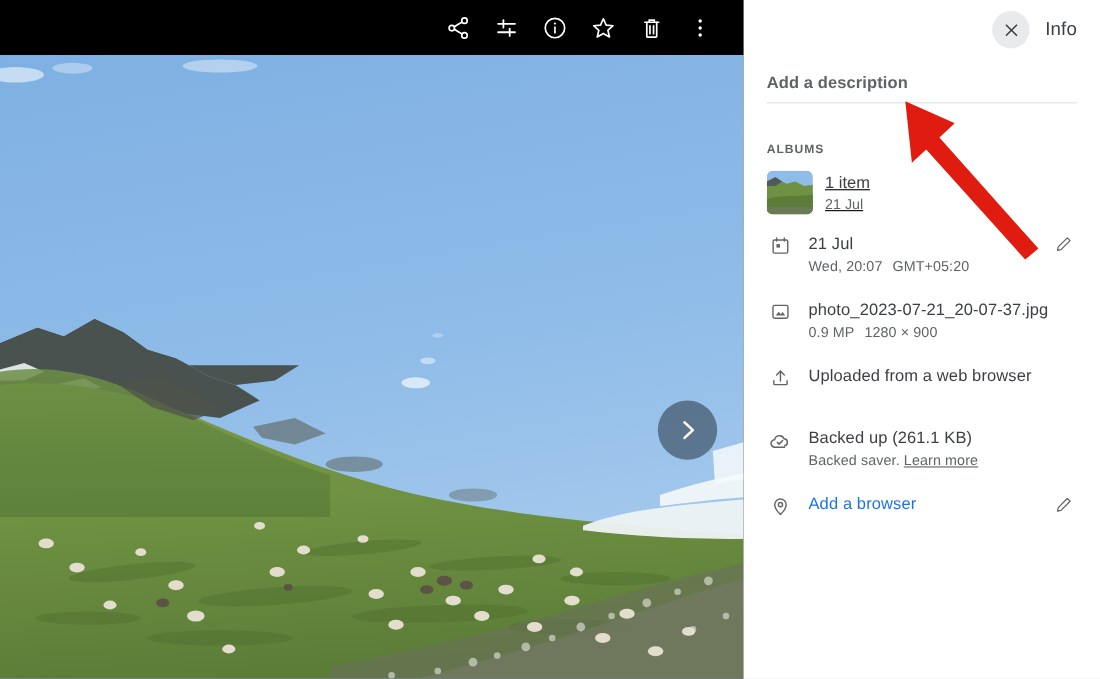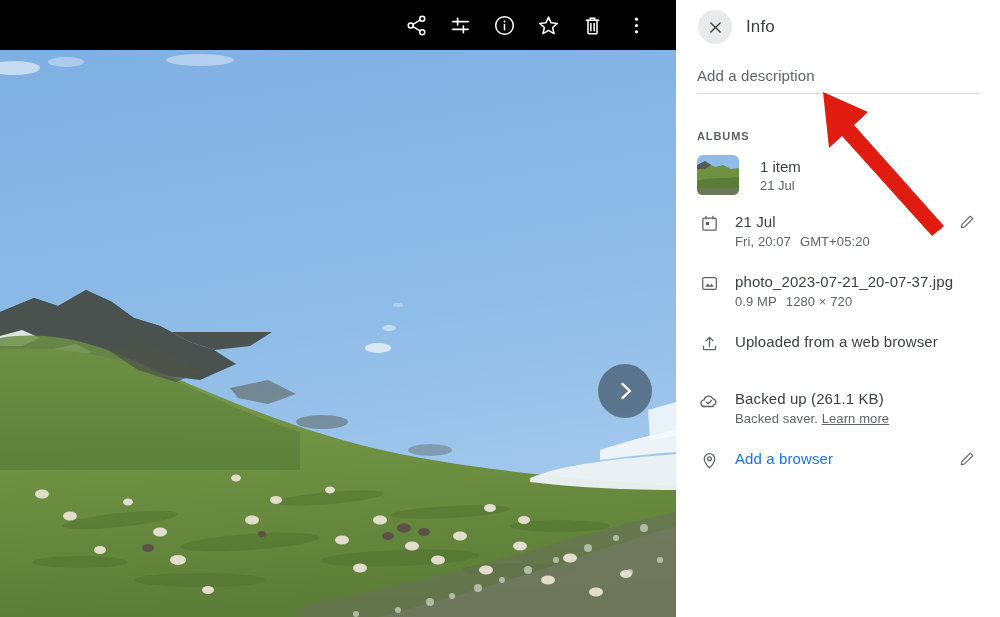--- a/index.html
+++ b/index.html
@@ -56,59 +56,61 @@
     width: 324px; height: 617px;
     background: #fff;
     position: relative;
     flex: 0 0 324px;
     padding: 0 21px;
   }
   .panel-header {
     height: 50px;
     display: flex; align-items: center;
     padding-top: 4px;
+    justify-content: flex-end;
   }
   .close-circle {
     width: 34px; height: 34px; border-radius: 50%;
     background: #e9eaec;
     display: flex; align-items: center; justify-content: center;
     cursor: pointer;
     margin-left: 1px;
   }
   .panel-title {
     font-size: 17px; color: #3c4043; margin-left: 14px; letter-spacing: .1px;
   }
 
   .desc-field {
     margin-top: 17px;
     padding-bottom: 9px;
     border-bottom: 1px solid #dcdee0;
     font-size: 15px; color: #5f6368;
     cursor: text;
     letter-spacing: .1px;
+    font-weight: bold;
   }
 
   .section-label {
     font-size: 11px; font-weight: bold; color: #5f6368;
     letter-spacing: .9px;
     margin-top: 36px;
     margin-bottom: 4px;
   }
 
   .album-row {
     display: flex; align-items: center;
     margin-top: 13px;
     cursor: pointer;
   }
   .album-thumb {
     width: 42px; height: 40px; border-radius: 6px; overflow: hidden;
     flex: 0 0 42px;
   }
   .album-thumb svg { display: block; width: 42px; height: 40px; }
-  .album-text { margin-left: 21px; }
+  .album-text { margin-left: 11px; text-decoration: underline; }
   .album-title { font-size: 15px; color: #3c4043; line-height: 19px; }
   .album-sub { font-size: 13px; color: #5f6368; margin-top: 2px; }
 
   .detail-row {
     display: flex; align-items: flex-start;
     margin-top: 23px;
     position: relative;
     min-height: 34px;
   }
   .detail-row.first { margin-top: 17px; }
@@ -356,39 +358,39 @@
       <div class="d-icon">
         <svg width="19" height="19" viewBox="0 0 24 24" fill="none" stroke="#5f6368" stroke-width="1.6">
           <rect x="3.6" y="5.2" width="16.8" height="15.2" rx="1.6"></rect>
           <line x1="7.6" y1="3" x2="7.6" y2="6.4" stroke-linecap="round"></line>
           <line x1="16.4" y1="3" x2="16.4" y2="6.4" stroke-linecap="round"></line>
           <rect x="7.4" y="10" width="4" height="4" fill="#5f6368" stroke="none"></rect>
         </svg>
       </div>
       <div class="d-body">
         <div class="d-line1">21 Jul</div>
-        <div class="d-line2"><span>Fri, 20:07</span><span class="d-gap"></span><span>GMT+05:20</span></div>
+        <div class="d-line2"><span>Wed, 20:07</span><span class="d-gap"></span><span>GMT+05:20</span></div>
       </div>
       <div class="d-edit">
         <svg width="18" height="18" viewBox="0 0 24 24" fill="none" stroke="#5f6368" stroke-width="1.5" stroke-linecap="round" stroke-linejoin="round">
           <path d="M16.4 4.3l3.3 3.3-11 11-4.2.9.9-4.2z"></path>
         </svg>
       </div>
     </div>
 
     <div class="detail-row">
       <div class="d-icon">
         <svg width="19" height="19" viewBox="0 0 24 24" fill="none" stroke="#5f6368" stroke-width="1.6">
           <rect x="3.4" y="4.6" width="17.2" height="14.8" rx="2"></rect>
           <path d="M6.6 16.2l3.4-4.2 2.4 2.8 2.2-2.6 2.8 4z" fill="#5f6368" stroke="none"></path>
         </svg>
       </div>
       <div class="d-body">
         <div class="d-line1">photo_2023-07-21_20-07-37.jpg</div>
-        <div class="d-line2"><span>0.9 MP</span><span class="d-gap"></span><span>1280 × 720</span></div>
+        <div class="d-line2"><span>0.9 MP</span><span class="d-gap"></span><span>1280 × 900</span></div>
       </div>
     </div>
 
     <div class="detail-row">
       <div class="d-icon">
         <svg width="19" height="19" viewBox="0 0 24 24" fill="none" stroke="#5f6368" stroke-width="1.6" stroke-linecap="round" stroke-linejoin="round">
           <path d="M12 15.6V4.4"></path>
             <polyline points="7.6,8.6 12,4.2 16.4,8.6"></polyline>
           <path d="M4.4 15.4v3.4a1 1 0 0 0 1 1h13.2a1 1 0 0 0 1-1v-3.4"></path>
         </svg>

